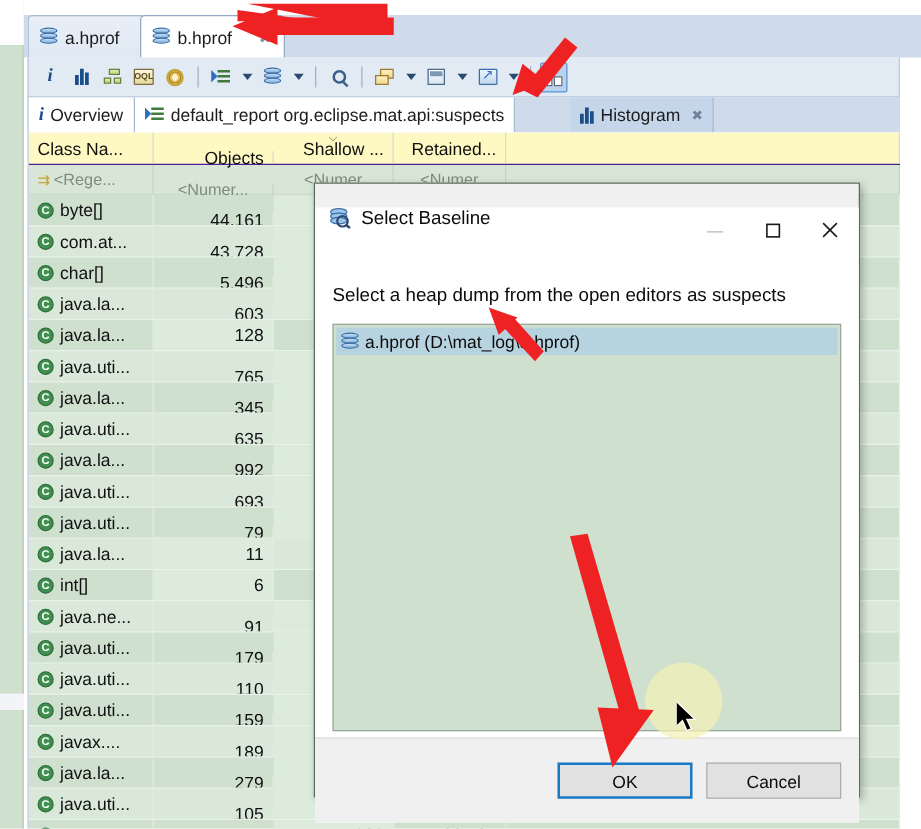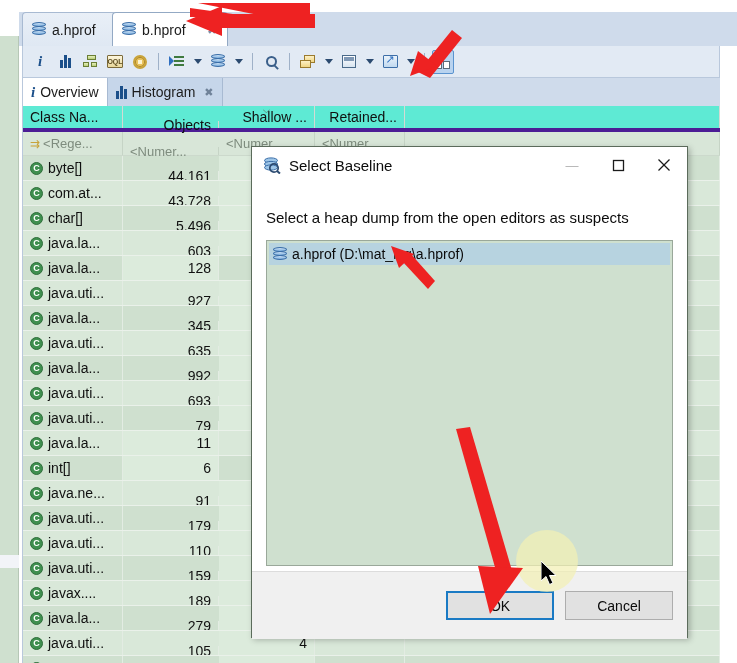--- a/index.html
+++ b/index.html
@@ -192,33 +192,33 @@
     background: #cfdbeb;
     border-left: 1px solid #b9c8dc;
     display: flex; align-items: stretch;
   }
   .vtab {
     display: flex; align-items: center; gap: 5px;
     padding: 0 8px; font-size: 14px; color: #1c1c1c;
     border-right: 1px solid #a8bad2;
   }
   .vtab.active { background: #ffffff; }
-  .vtab.hist { background: #c6d6ea; }
+  .vtab.hist { background: #c6d6ea; margin-left: 44px; }
   .vtab .vx { font-size: 11px; color: #6f8299; margin-left: 4px; }
 
   
   .table-wrap {
     position: absolute; left: 22px; top: 106px; width: 698px; height: 557px;
     background: #ffffff;
     border-left: 1px solid #b9c8dc;
     overflow: hidden;
   }
   .thead {
-    display: flex; height: 26px; background: #5eead4;
-    border-bottom: 4px solid #4c1d95;
+    display: flex; height: 26px; background: #fef9c3;
+    border-bottom: 1px solid #4c1d95;
   }
   .th {
     font-size: 14px; color: #101010;
     display: flex; align-items: center;
     border-right: 1px solid #d4dad4;
     padding: 0 7px;
     position: relative;
   }
   .th.num { justify-content: flex-end; }
   .th .sortmark {
@@ -228,21 +228,21 @@
   .filter-row {
     display: flex; height: 24px; background: #d8e6d8;
     border-bottom: 1px solid #ccd9cc;
   }
   .fcell {
     font-size: 13px; color: #7e8c7e;
     display: flex; align-items: center;
     border-right: 1px solid #c6d4c6;
     padding: 0 7px; gap: 3px;
   }
-  .fcell.num { justify-content: flex-start; }
+  .fcell.num { justify-content: center; }
   .filter-glyph { color: #c8a33a; font-size: 12px; }
   .trow {
     display: flex; height: 25px;
     border-bottom: 1px solid #eaf1ea;
   }
   .trow.odd  { background: #cfe0cf; }
   .trow.even { background: #d9e8d9; }
   .tc {
     font-size: 14px; color: #101010;
     display: flex; align-items: center;
@@ -268,22 +268,23 @@
   
   .dialog {
     position: absolute; left: 251px; top: 146px; width: 437px; height: 492px;
     background: #f0f0f0;
     border: 1px solid #5b6b5b;
     box-shadow: 2px 2px 6px rgba(0,0,0,.25);
     z-index: 40;
   }
   .dlg-title {
     height: 36px; background: #ffffff;
-    display: flex; align-items: center; gap: 8px;
+    display: flex; gap: 8px;
     padding-left: 11px;
+    margin-top: 19px;
   }
   .dlg-title .t {
     font-size: 15px; color: #0b0b0b;
   }
   .dlg-ctrls { margin-left: auto; display: flex; height: 36px; }
   .dlg-ctrls > div {
     width: 46px; height: 36px;
     display: flex; align-items: center; justify-content: center;
     font-size: 13px; color: #1b1b1b;
   }
@@ -440,20 +441,28 @@
           <u></u>
         </span>
     </div>
   </div>
 
   <div class="viewtabs">
     <div class="vtab active">
       <span class="gl-i">i</span>
       <span>Overview</span>
     </div>
+    <div class="vtab active">
+      <span class="gl-green-list">
+          <span></span>
+          <span></span>
+          <span></span>
+        </span>
+      <span>default_report org.eclipse.mat.api:suspects</span>
+    </div>
     <div class="vtab hist">
       <span class="gl-hist">
         <b style="height:8px"></b>
           <b style="height:13px"></b>
           <b style="height:10px"></b>
       </span>
       <span>Histogram</span>
       <span class="vx">✖</span>
     </div>
   </div>
@@ -542,21 +551,21 @@
           </div>
           <div class="tc num shallow col-shallow">128</div>
           <div class="tc num col-ret"></div>
           <div class="tc col-rest"></div>
         </div>
         <div class="trow even">
           <div class="tc col-class">
             <span class="class-dot">C</span>
             <span>java.uti...</span>
           </div>
-          <div class="tc num col-objects">927</div>
+          <div class="tc num col-objects">765</div>
           <div class="tc num shallow col-shallow">37</div>
           <div class="tc num col-ret"></div>
           <div class="tc col-rest"></div>
         </div>
         <div class="trow odd">
           <div class="tc col-class">
             <span class="class-dot">C</span>
             <span>java.la...</span>
           </div>
           <div class="tc num col-objects">345</div>

